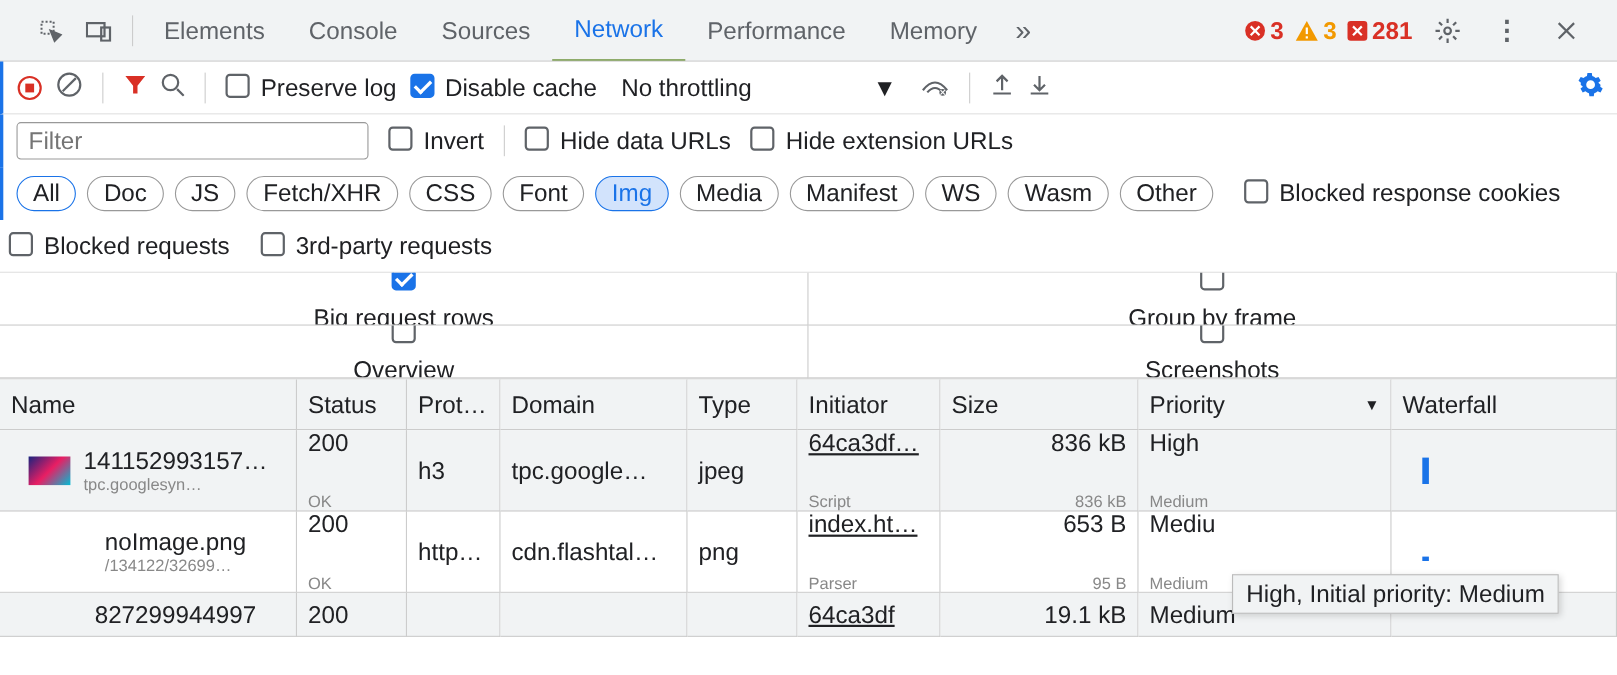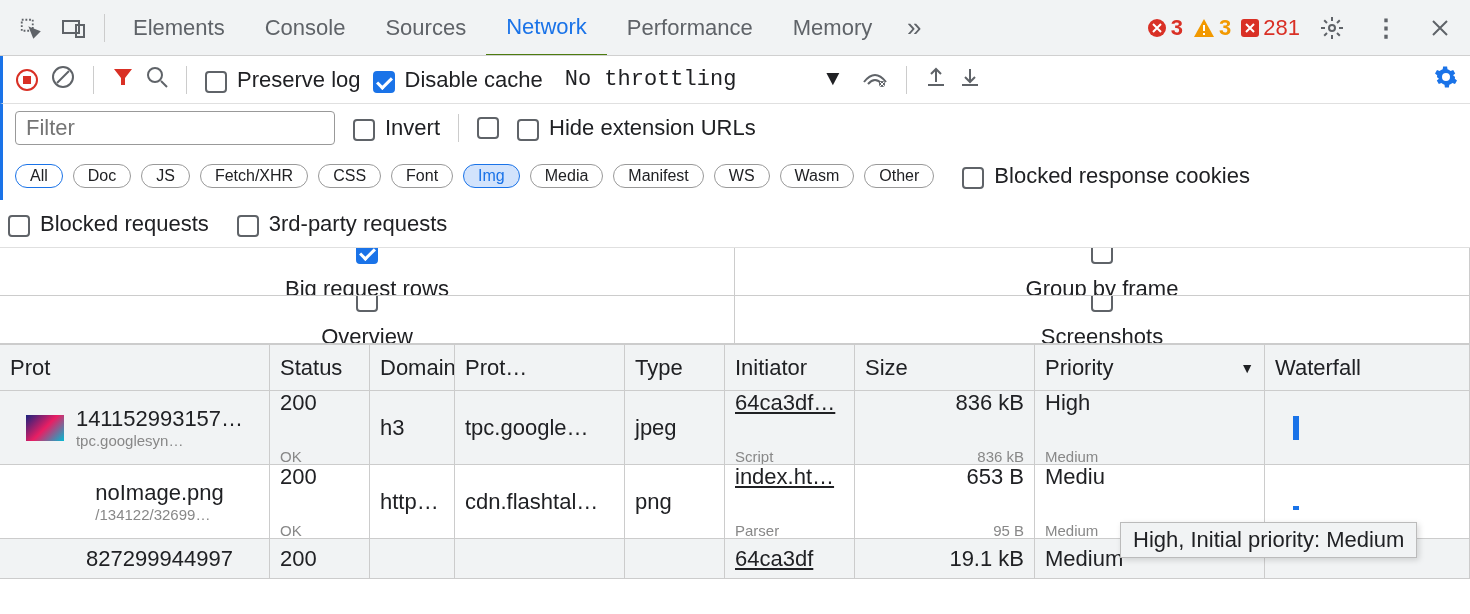--- a/index.html
+++ b/index.html
@@ -12,21 +12,21 @@
     height: 614px;
     overflow: hidden;
   }
   
   .tabbar {
     display: flex;
     align-items: center;
     height: 56px;
     background: #f1f3f4;
     border-bottom: 1px solid #d0d0d0;
-    padding: 0 8px;
+    padding: 0 24px;
     gap: 0;
   }
   .tabbar .icon-btn {
     width: 44px;
     height: 44px;
     display: flex;
     align-items: center;
     justify-content: center;
     cursor: pointer;
   }
@@ -97,24 +97,23 @@
     content: "";
     position: absolute;
     left: 5px; top: 1px;
     width: 6px; height: 12px;
     border: solid #fff;
     border-width: 0 3px 3px 0;
     transform: rotate(45deg);
   }
   .lbl { cursor: pointer; }
   .throttle {
-    display: flex; align-items: center; gap: 0;
+    display: flex; align-items: center; gap: 20px;
     padding: 0 10px;
     cursor: pointer;
-    font-family: Liberation Mono, monospace;
   }
   .settings-gear { color: #1a73e8; }
   
   .filterbar {
     display: flex;
     align-items: center;
     height: 48px;
     padding: 0 12px;
     gap: 18px;
     border-left: 3px solid #1a73e8;
@@ -138,40 +137,40 @@
     padding: 0 12px;
     gap: 10px;
     border-left: 3px solid #1a73e8;
     font-size: 22px;
   }
   .pill {
     border: 1px solid #999;
     border-radius: 16px;
     padding: 2px 14px;
     cursor: pointer;
-    font-size: 16px;
+    font-size: 22px;
   }
   .pill.active {
     background: #d2e3fc;
     border-color: #1a73e8;
     color: #1a73e8;
     font-weight: 500;
   }
   .pill.first { border-color: #1a73e8; }
   
   .checkrow {
     display: flex;
     align-items: center;
     height: 48px;
     padding: 0 8px;
     gap: 28px;
     border-bottom: 1px solid #e0e0e0;
     font-size: 22px;
   }
-  .check-item { display: flex; align-items: flex-end; gap: 10px; }
+  .check-item { display: flex; align-items: flex-start; gap: 10px; }
   .opts-grid {
     display: grid;
     grid-template-columns: 1fr 1fr;
     border-bottom: 1px solid #ccc;
   }
   .opts-grid .cell {
     display: flex;
     align-items: center;
     gap: 12px;
     height: 48px;
@@ -279,21 +278,21 @@
           <rect x="10" y="15" width="2" height="2" fill="#fff"></rect>
         </svg>
       <span class="warn-badge">3</span>
     </div>
     <div class="status-group">
       <span class="issues-badge">
         <svg width="12" height="12" viewBox="0 0 12 12">
             <path d="M2 2 L10 10 M10 2 L2 10" stroke="#fff" stroke-width="2"></path>
           </svg>
       </span>
-      <span style="color:#d93025;font-weight:400">281</span>
+      <span style="color:#d93025;font-weight:700">281</span>
     </div>
     <div class="icon-btn">
       <svg width="24" height="24" viewBox="0 0 24 24" fill="none" stroke="#5f6368" stroke-width="2">
           <circle cx="12" cy="12" r="3"></circle>
           <path d="M12 1v4M12 19v4M4.2 4.2l2.8 2.8M17 17l2.8 2.8M1 12h4M19 12h4M4.2 19.8l2.8-2.8M17 7l2.8-2.8"></path>
         </svg>
     </div>
     <div class="icon-btn" style="font-size:24px;color:#5f6368;font-weight:bold">⋮</div>
     <div class="icon-btn">
       <svg width="20" height="20" viewBox="0 0 20 20" stroke="#5f6368" stroke-width="2">
@@ -369,20 +368,21 @@
 
 <div class="filterbar">
   <input class="filter-input" placeholder="Filter" style="">
   <div class="check-item">
     <input type="checkbox" class="chk" style="">
     <span class="lbl">Invert</span>
   </div>
   <div class="filter-sep"></div>
   <div class="check-item">
     <input type="checkbox" class="chk" style="">
+    <span class="lbl">Hide data URLs</span>
   </div>
   <div class="check-item">
     <input type="checkbox" class="chk" style="">
     <span class="lbl">Hide extension URLs</span>
   </div>
 </div>
 
 <div class="pillbar">
   <div class="pill first">All</div>
   <div class="pill">Doc</div>
@@ -427,30 +427,30 @@
     <span class="lbl">Overview</span>
   </div>
   <div class="cell">
     <input type="checkbox" class="chk" style="">
     <span class="lbl">Screenshots</span>
   </div>
 </div>
 
 <div class="grid">
   <div class="hd">
-      <span>Prot</span>
+      <span>Name</span>
     </div>
   <div class="hd">
       <span>Status</span>
     </div>
   <div class="hd">
+      <span>Prot…</span>
+    </div>
+  <div class="hd">
       <span>Domain</span>
-    </div>
-  <div class="hd">
-      <span>Prot…</span>
     </div>
   <div class="hd">
       <span>Type</span>
     </div>
   <div class="hd">
       <span>Initiator</span>
     </div>
   <div class="hd">
       <span>Size</span>
     </div>

